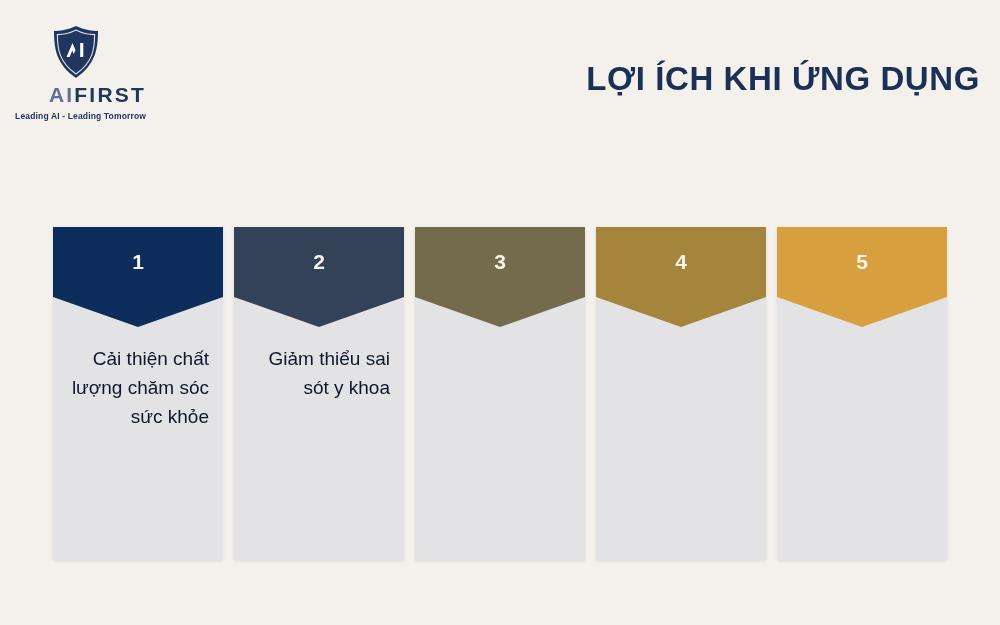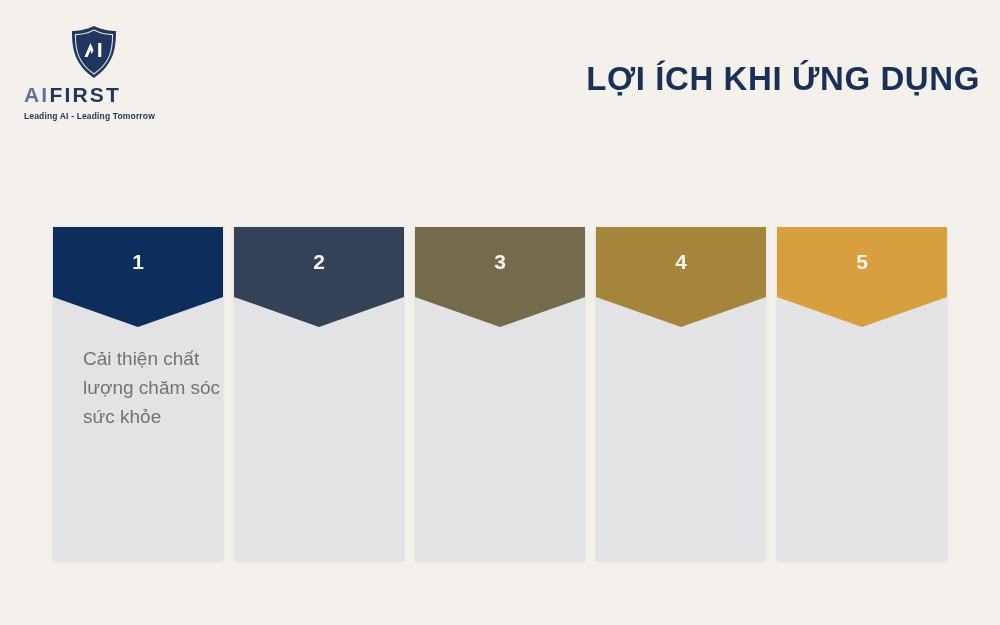--- a/index.html
+++ b/index.html
@@ -11,24 +11,24 @@
     height: 625px;
     background: #f4f1ec;
     font-family: "Liberation Sans", sans-serif;
     overflow: hidden;
     position: relative;
   }
 
   
   .logo-block {
     position: absolute;
-    left: 24px;
+    left: 6px;
     top: 24px;
     width: 140px;
-    text-align: left;
+    text-align: right;
   }
   .shield-wrap {
     width: 52px;
     height: 56px;
     margin: 0 auto 4px auto;
     display: block;
   }
   .brand-name {
     font-size: 21px;
     font-weight: 700;
@@ -99,27 +99,27 @@
   }
   .card-number {
     color: #f7f4ee;
     font-size: 21px;
     font-weight: 700;
     margin-top: 24px;
     line-height: 1;
   }
   .card-body {
     position: absolute;
-    left: 16px;
+    left: 0;
     top: 118px;
     width: 100%;
     padding: 0 14px;
     box-sizing: border-box;
-    text-align: left;
-    color: #737373;
+    text-align: right;
+    color: #0f172a;
     font-size: 19px;
     line-height: 1.52;
   }
 </style>
 </head>
 <body>
 
 <div class="logo-block">
   <div class="shield-wrap">
     <svg viewBox="0 0 52 56" width="52" height="56" aria-hidden="true">
@@ -143,20 +143,21 @@
     <div class="card-header" style="background:#0d2d5c;">
       <span class="card-number">1</span>
     </div>
     <div class="card-body">Cải thiện chất lượng chăm sóc sức khỏe</div>
   </div>
 
   <div class="card">
     <div class="card-header" style="background:#344257;">
       <span class="card-number">2</span>
     </div>
+    <div class="card-body">Giảm thiểu sai sót y khoa</div>
   </div>
 
   <div class="card">
     <div class="card-header" style="background:#736b4c;">
       <span class="card-number">3</span>
     </div>
   </div>
 
   <div class="card">
     <div class="card-header" style="background:#a5843c;">

